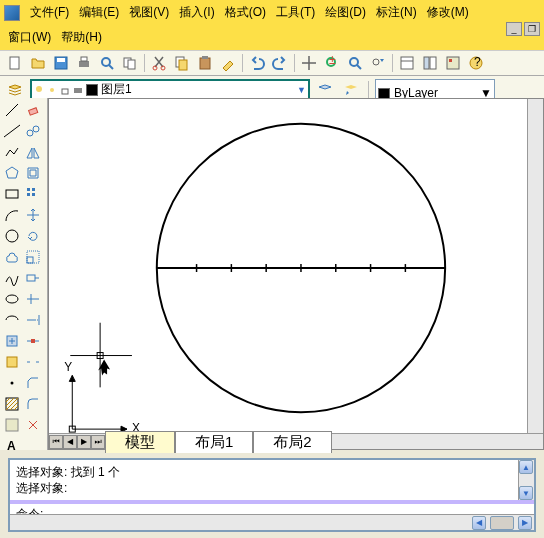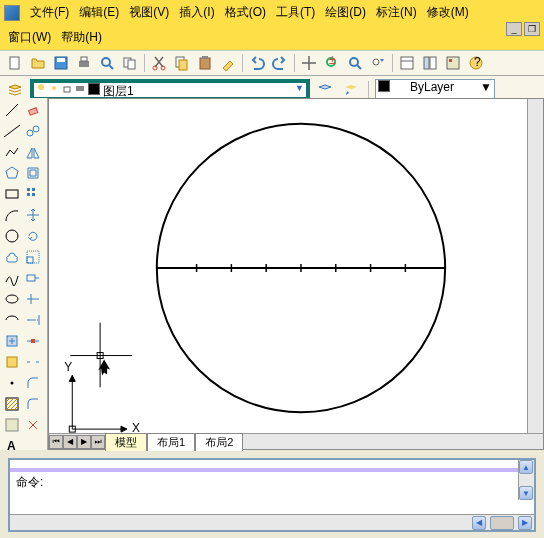--- a/index.html
+++ b/index.html
@@ -7,32 +7,32 @@
 .menubar{background:#fde047;padding:2px 4px;display:flex;flex-wrap:wrap;align-items:center;gap:2px}
 .menubar .appicon{width:16px;height:16px;background:linear-gradient(135deg,#4a90d4,#2060a0);border:1px solid #888;margin-right:4px}
 .menu-item{padding:2px 4px;cursor:pointer;color:#000}
 .winbtns{position:absolute;right:4px;top:22px;display:flex;gap:2px}
 .winbtn{width:16px;height:14px;background:#d4d0c8;border:1px solid #888;display:flex;align-items:center;justify-content:center;font-size:9px;cursor:pointer}
 .toolbar{background:#f7f6e9;border-top:1px solid #ccc;border-bottom:1px solid #aaa;padding:2px 4px;display:flex;align-items:center;gap:1px;height:26px}
 .tbtn{width:22px;height:22px;display:flex;align-items:center;justify-content:center;cursor:pointer;border:1px solid transparent;border-radius:2px}
 .tbtn svg{width:16px;height:16px}
 .sep{width:1px;height:18px;background:#bbb;margin:0 2px}
 .layer-row{background:#f7f6e9;border-bottom:1px solid #aaa;padding:2px 4px;display:flex;align-items:center;gap:4px;height:28px}
-.layer-combo{flex:0 0 280px;height:22px;background:#fff;border:4px solid #0f766e;display:flex;padding:0 2px;gap:3px}
+.layer-combo{flex:0 0 280px;height:22px;background:#fff;border:2px solid #0f766e;display:flex;align-items:center;padding:0 2px;gap:3px}
 .layer-combo .dd{margin-left:auto;color:#316ac5;font-size:9px}
 .swatch{width:12px;height:12px;background:#000;border:1px solid #666}
-.color-combo{flex:0 0 120px;height:22px;background:#fff;border:1px solid #7f9db9;display:flex;align-items:flex-start;padding:0 2px;gap:20px}
+.color-combo{flex:0 0 120px;height:22px;background:#fff;border:1px solid #7f9db9;display:flex;align-items:flex-end;padding:0 2px;gap:4px}
 .workspace{position:absolute;left:0;top:98px;right:0;bottom:88px;display:flex}
 .draw-toolbar{width:48px;background:#f7f6e9;border-right:1px solid #aaa;display:flex;flex-wrap:wrap;align-content:flex-start;padding:2px;gap:1px}
 .draw-toolbar .tbtn{width:20px;height:20px}
 .canvas-wrap{flex:1;position:relative;background:#fff;border:1px solid #888}
 .canvas-wrap svg.drawing{position:absolute;inset:0;width:100%;height:100%}
 .hscroll{position:absolute;left:0;right:0;bottom:0;height:16px;background:#e8e8e8;border-top:1px solid #999;display:flex;align-items:center}
 .hscroll .navbtn{width:14px;height:14px;background:#d4d0c8;border:1px solid #888;display:flex;align-items:center;justify-content:center;font-size:8px;cursor:pointer}
-.hscroll .tab{padding:1px 9px;background:#fff;border:1px solid #888;border-bottom:none;font-size:11px;cursor:pointer}
+.hscroll .tab{padding:1px 19px;background:#fff;border:1px solid #888;border-bottom:none;font-size:15px;cursor:pointer}
 .hscroll .tab.active{background:#fffbce}
 .vscroll{position:absolute;right:0;top:0;bottom:16px;width:16px;background:#e8e8e8;border-left:1px solid #999}
 .cmdarea{position:absolute;left:8px;right:8px;bottom:6px;height:74px;background:#fff;border:2px solid #7f9db9}
 .cmd-text{padding:4px 6px;line-height:16px;font-size:12px;color:#000}
 .cmd-scroll-v{position:absolute;right:0;top:0;width:16px;height:40px;background:#e8e8e8;border-left:1px solid #999;display:flex;flex-direction:column;justify-content:space-between}
 .cmd-scroll-h{position:absolute;left:0;right:0;bottom:0;height:16px;background:#e8e8e8;border-top:1px solid #999;display:flex;justify-content:flex-end;gap:4px;padding-right:2px;align-items:center}
 .sbtn{width:14px;height:14px;background:linear-gradient(#d8e4f8,#a8c0e8);border:1px solid #7f9db9;border-radius:2px;display:flex;align-items:center;justify-content:center;font-size:8px;color:#316ac5;cursor:pointer}
 .mini{width:10px;height:10px}
 </style>
 </head>
@@ -454,20 +454,22 @@
       <div class="navbtn">⏭</div>
       <div class="tab active">模型</div>
       <div class="tab">布局1</div>
       <div class="tab">布局2</div>
     </div>
   </div>
 </div>
 
 <div class="cmdarea">
   <div class="cmd-text">
+    <div>选择对象: 找到 1 个</div>
+    <div>选择对象:</div>
   </div>
   <div style="border-top:4px solid #c4b5fd;padding:2px 6px">
     <span>命令:</span>
   </div>
   <div class="cmd-scroll-v">
     <div class="sbtn">▲</div>
     <div class="sbtn">▼</div>
   </div>
   <div class="cmd-scroll-h">
     <div class="sbtn">◀</div>

